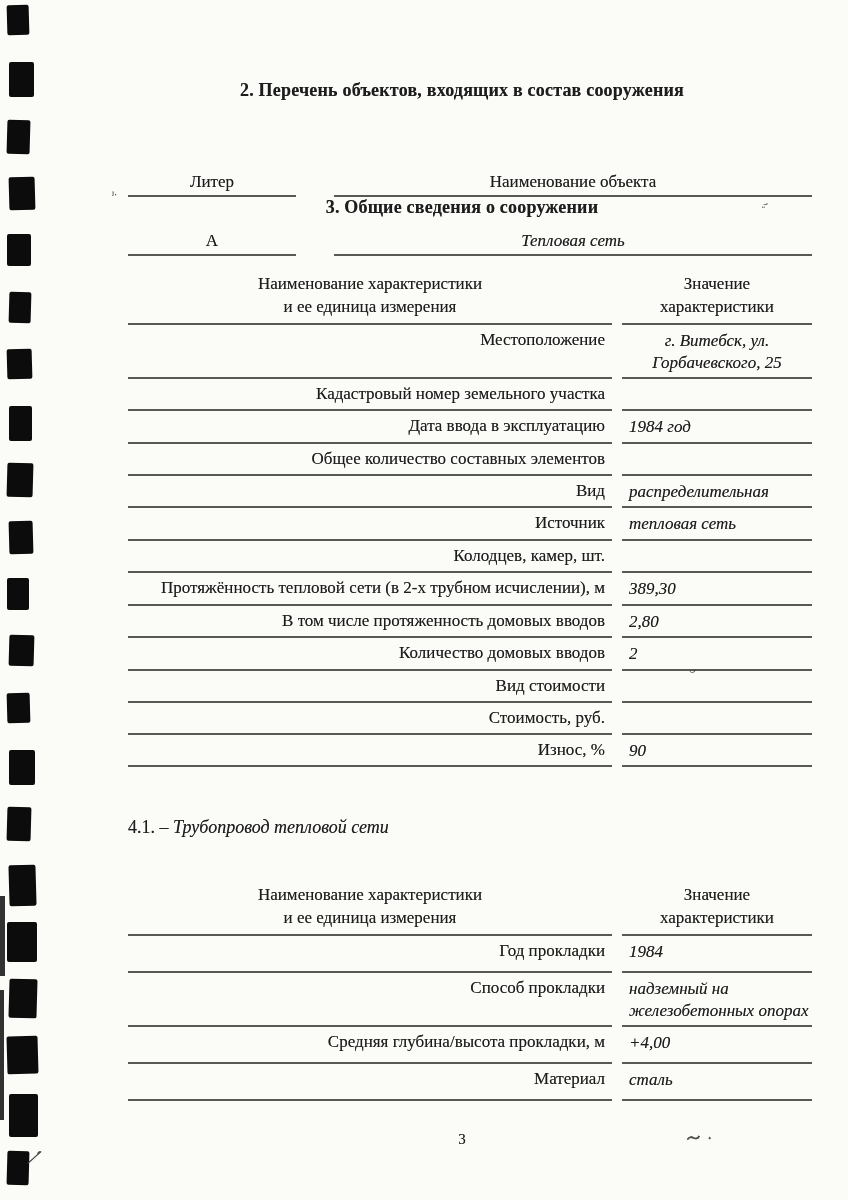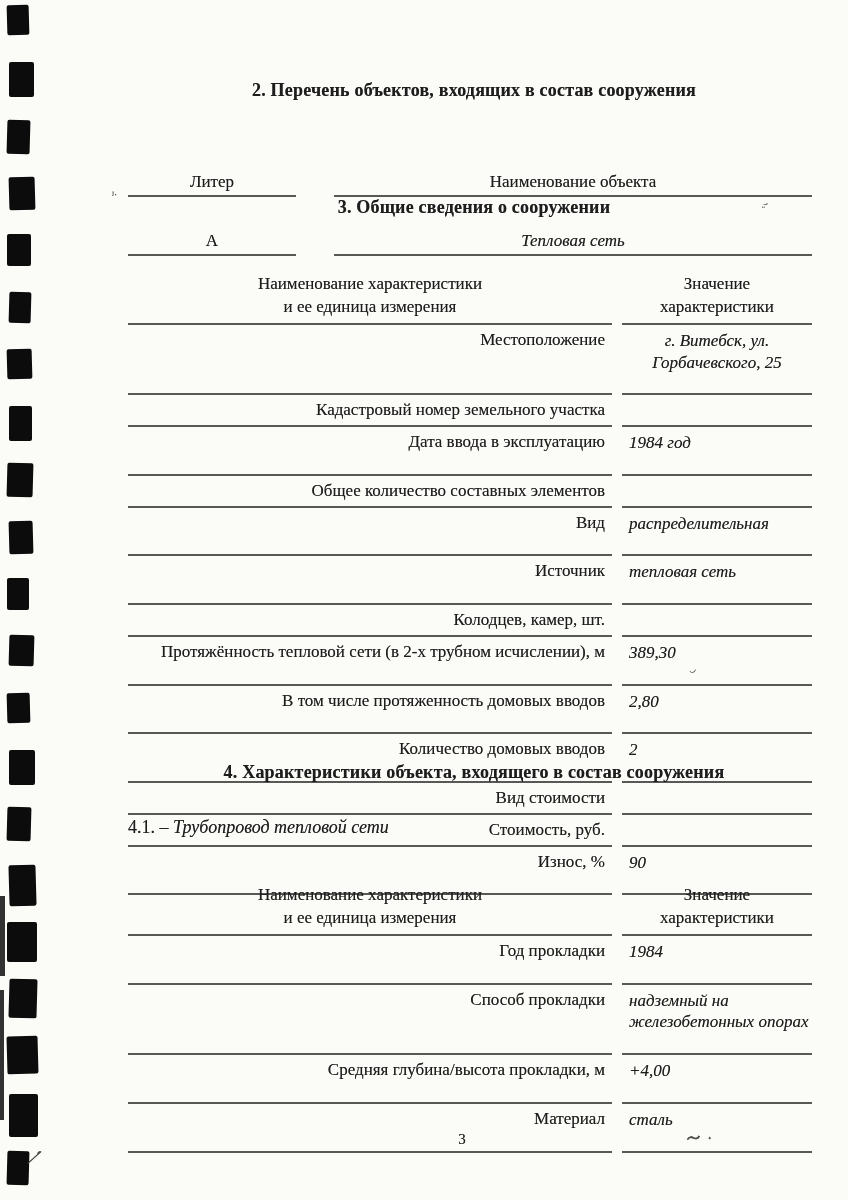--- a/index.html
+++ b/index.html
@@ -14,21 +14,21 @@
   }
   .scan-text { text-shadow: 0 0 0.5px rgba(30,30,30,0.55); }
 
   
   .bind-mark { position:absolute; background:#0c0c0c; border-radius:2px; }
   .edge-streak { position:absolute; left:0; background:#161616; opacity:.88; }
   .pen-mark { position:absolute; color:#4a4a4a; font-size:15px; }
 
   
   .section-title {
-    position:absolute; left:122px; width:704px;
+    position:absolute; left:110px; width:704px;
     text-align:center; font-weight:700; font-size:18px;
     letter-spacing:0.2px;
   }
   .subsection-title {
     position:absolute; left:128px; width:600px;
     font-size:18px;
   }
   .subsection-title .ital { font-style:italic; }
 
   
@@ -51,21 +51,21 @@
 
   .trow { display:flex; }
   .cell { box-sizing:border-box; border-bottom:2.5px solid #585856; }
   .label-cell {
     width:484px; min-height:29px;
     text-align:right; padding:5px 7px 4px 0;
     line-height:1.22;
   }
   .value-cell {
     width:190px; min-height:29px;
-    font-style:italic; padding:5px 0 20px 7px;
+    font-style:italic; padding:5px 0 4px 7px;
     line-height:1.28;
   }
   .value-cell.center { text-align:center; padding-left:0; }
   .tall .label-cell, .tall .value-cell { min-height:37px; }
 
   .page-number { position:absolute; left:110px; width:704px; text-align:center; font-size:15px; }
 </style>
 </head>
 <body>
 
@@ -188,21 +188,20 @@
           <div class="cell value-cell"></div>
         </div>
         <div class="trow">
           <div class="cell label-cell">Износ, %</div>
           <div class="gap"></div>
           <div class="cell value-cell">90</div>
         </div>
       </div>
   </div>
 
-  <div class="section-title" style="top:762px;">4. Характеристики объекта, входящего в состав сооружения</div>
   <div class="subsection-title" style="top:817px;">
     <span>4.1. – </span><span class="ital">Трубопровод тепловой сети</span>
   </div>
 
   <div class="char-table tall" style="top:852px;">
     <div class="char-header">
       <div class="h-left rule">
         <div>Наименование характеристики</div>
         <div>и ее единица измерения</div>
       </div>

